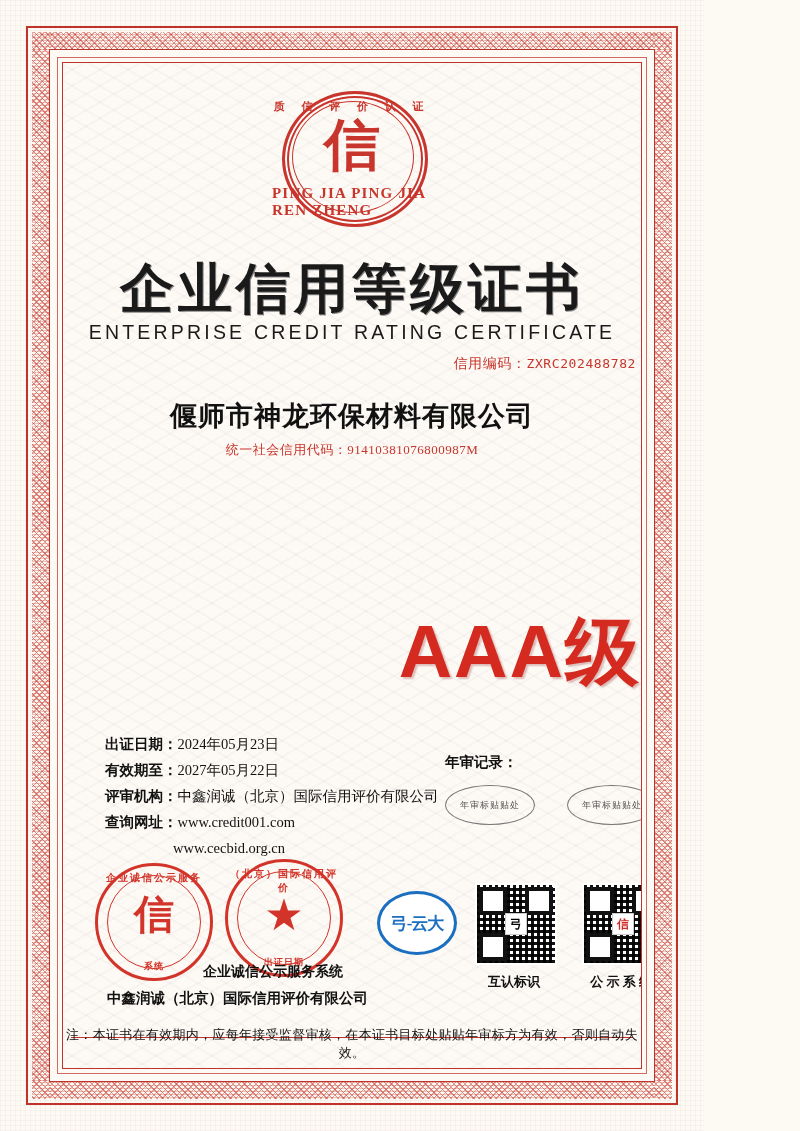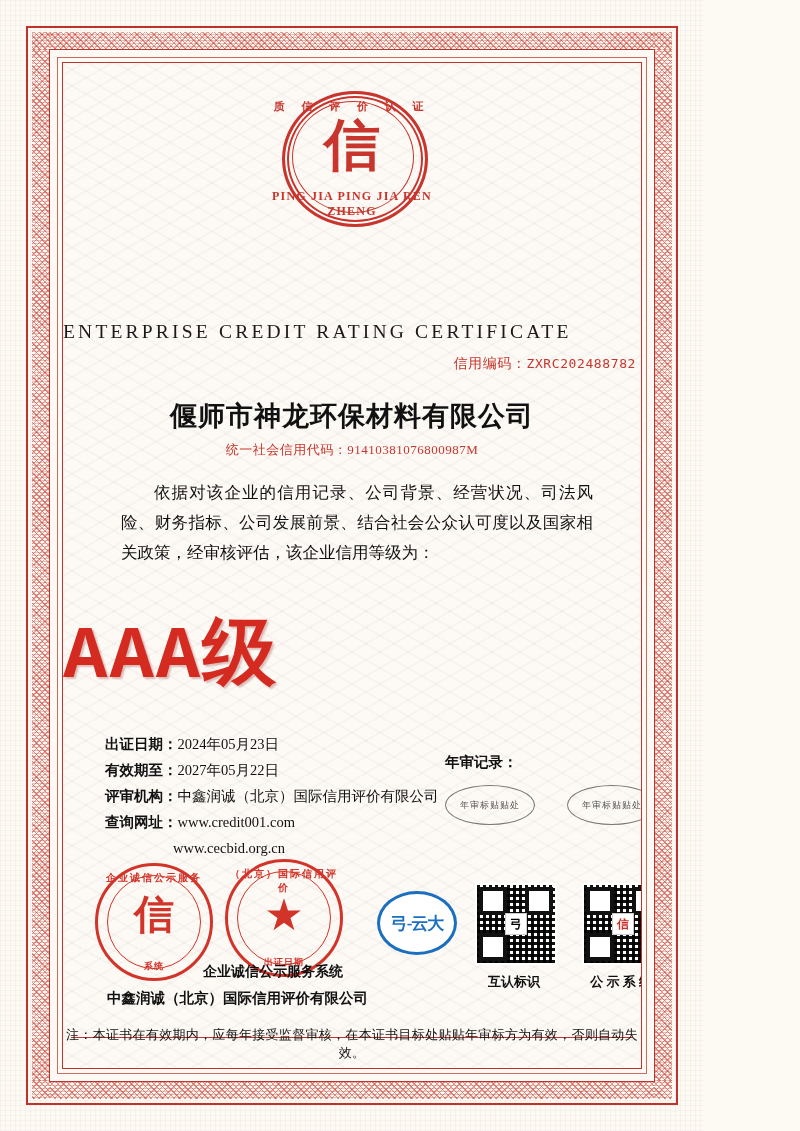--- a/index.html
+++ b/index.html
@@ -80,35 +80,35 @@
   .seal .xin{
     position:absolute;left:0;right:0;top:26px;text-align:center;
     font-family:"Liberation Serif",serif;font-weight:bold;
     font-size:56px;color:#c8352c;line-height:1;
   }
   .seal .top-text{
     position:absolute;left:0;right:0;top:8px;text-align:center;
     font-size:11px;letter-spacing:7px;color:#c8352c;font-weight:bold;
   }
   .seal .bottom-text{
-    position:absolute;left:0;right:0;bottom:4px;text-align:center;
-    font-size:12px;letter-spacing:1.2px;color:#c8352c;font-weight:bold;
+    position:absolute;left:0;right:0;bottom:4px;
+    font-size:15px;letter-spacing:1.2px;color:#c8352c;font-weight:bold;
   }
 
   
   .title-cn{
     position:absolute;left:0;right:0;top:190px;text-align:center;
     font-size:54px;font-weight:bold;color:#1a1a1a;letter-spacing:4px;
     font-family:"Liberation Serif",serif;
     text-shadow:1px 1px 0 #888;
   }
   .title-en{
-    position:absolute;left:0;right:0;top:258px;
+    position:absolute;left:0;right:0;top:258px;text-align:center;
     font-size:19.5px;letter-spacing:3.2px;color:#1a1a1a;
-    font-family:Liberation Serif, serif;
+    font-family:Liberation Sans, sans-serif;
   }
   .cert-no{
     position:absolute;right:5px;top:292px;text-align:right;
     font-size:14px;color:#c8352c;letter-spacing:0.6px;
   }
   .cert-no .num{font-family:"DejaVu Sans Mono",monospace;font-size:13px;}
 
   .company{
     position:absolute;left:0;right:0;top:335px;text-align:center;
     font-size:27px;font-weight:bold;color:#111;letter-spacing:1px;
@@ -118,23 +118,23 @@
     font-size:13px;color:#c8352c;letter-spacing:0.5px;
   }
 
   .body-text{
     position:absolute;left:58px;right:48px;top:415px;
     font-size:16.5px;line-height:30px;color:#111;text-align:justify;
     text-indent:2em;
   }
 
   .grade{
-    position:absolute;left:0;right:0;top:540px;text-align:left;
+    position:absolute;left:0;right:0;top:540px;text-align:right;
     font-size:74px;font-weight:bold;color:#d42a1f;
-    font-family:Liberation Mono, monospace;
+    font-family:Liberation Sans, sans-serif;
     letter-spacing:2px;
     text-shadow:2px 2px 2px rgba(120,0,0,0.25);
   }
 
   
   .info{
     position:absolute;left:42px;top:668px;font-size:14.5px;color:#111;line-height:26px;
   }
   .info .row{white-space:nowrap;}
   .info .lbl{font-weight:bold;}
@@ -251,32 +251,32 @@
     <div class="seal-wrap">
       <div class="seal">
         <div class="ring"></div>
         <div class="ring2"></div>
         <div class="top-text">质 信 评 价 认 证</div>
         <div class="xin">信</div>
         <div class="bottom-text">PING JIA PING JIA REN ZHENG</div>
       </div>
     </div>
 
+    <div class="title-cn">企业信用等级证书</div>
     <div class="title-en">ENTERPRISE CREDIT RATING CERTIFICATE</div>
 
     <div class="cert-no">
       <span>信用编码：</span><span class="num">ZXRC202488782</span>
     </div>
 
     <div class="company">偃师市神龙环保材料有限公司</div>
     <div class="uscc">
       <span>统一社会信用代码：</span><span>91410381076800987M</span>
     </div>
 
-    <div class="body-text">依据对该企业的信用记录、公司背景、经营状况、司法风险、财务指标、公司发展前景、结合社会公众认可度以及国家相关政策，经审核评估，该企业信用等级为：</div>
 
     <div class="grade">AAA级</div>
 
     <div class="info">
       <div class="row">
         <span class="lbl">出证日期：</span><span>2024年05月23日</span>
       </div>
       <div class="row">
         <span class="lbl">有效期至：</span><span>2027年05月22日</span>
       </div>

